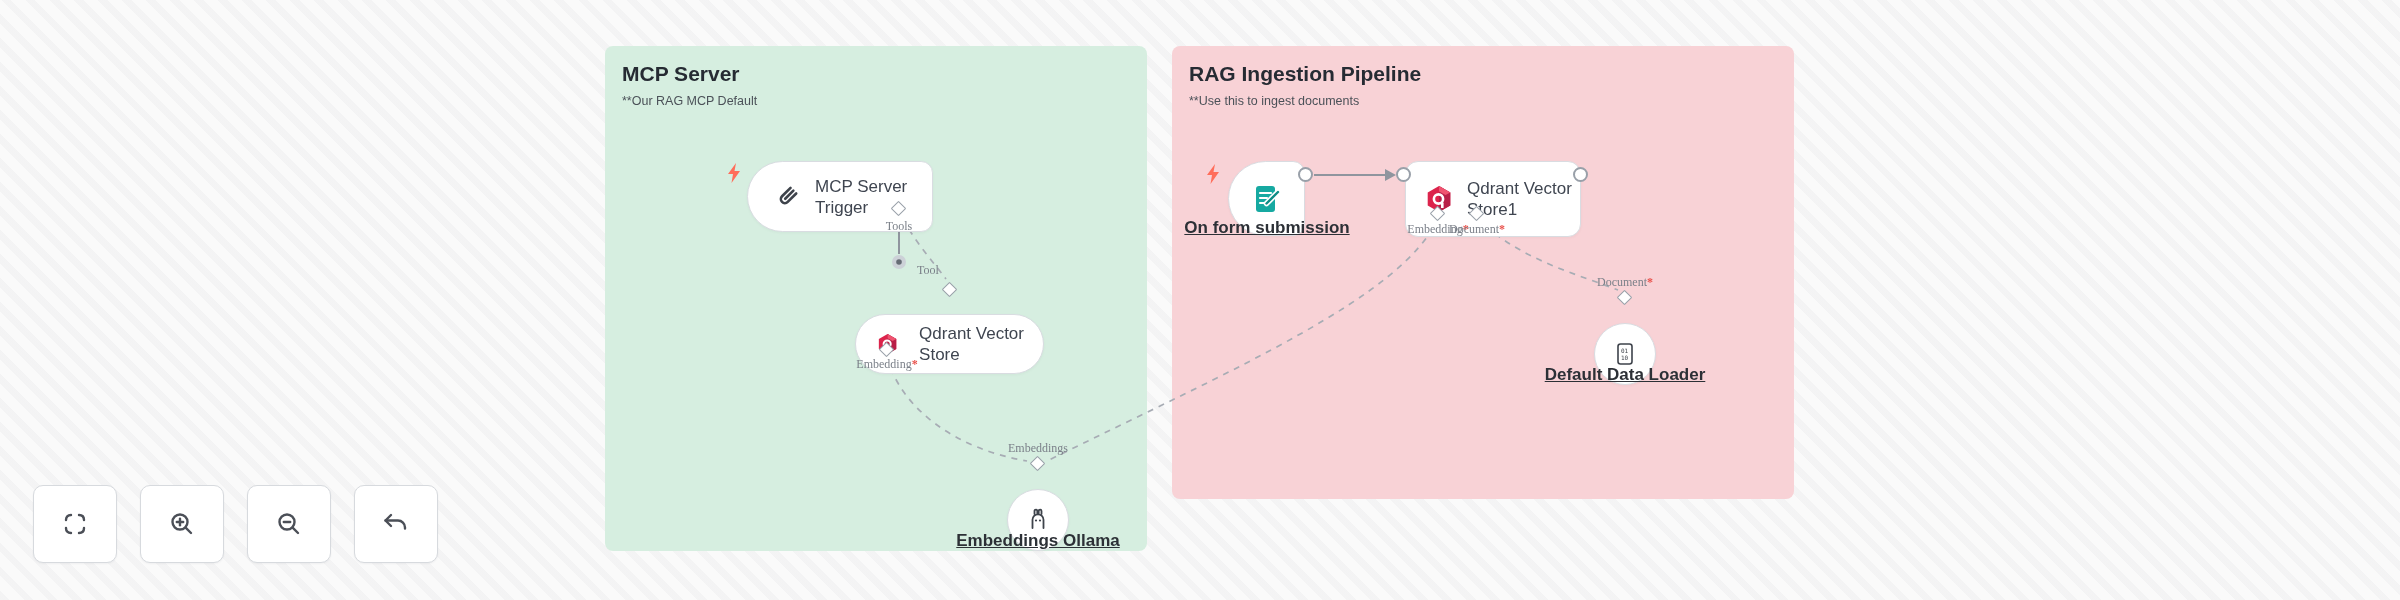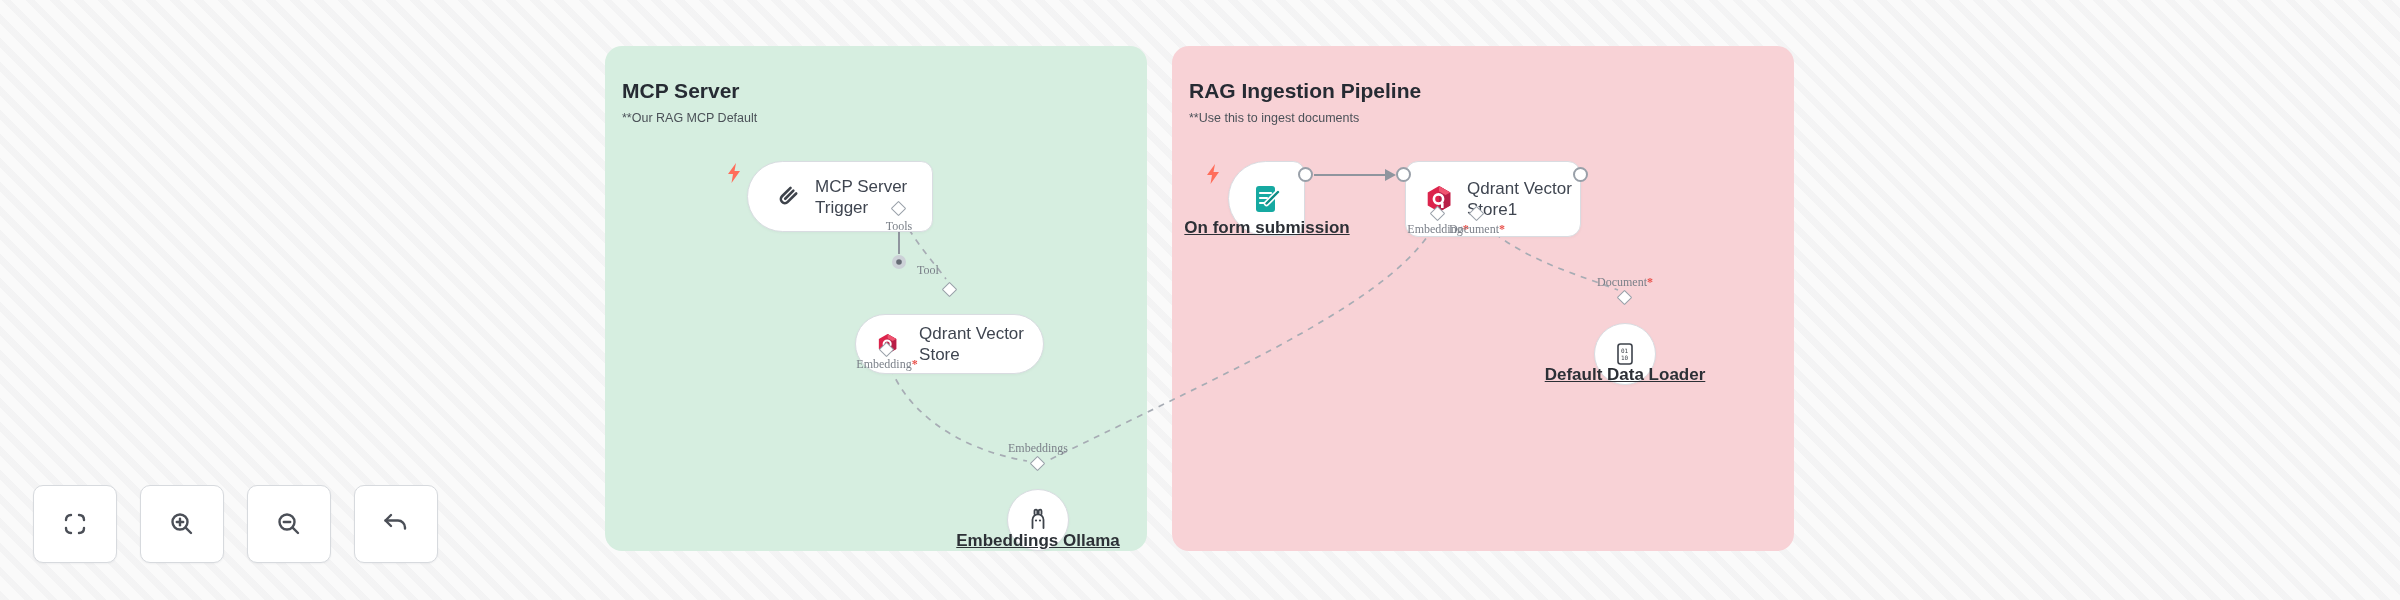--- a/index.html
+++ b/index.html
@@ -34,21 +34,21 @@
     -webkit-font-smoothing:antialiased;
   }
   #canvas{
     position:relative;width:2400px;height:600px;
     background-color:var(--canvas-bg);
     background-image:repeating-linear-gradient(45deg,
       var(--stripe) 0px, var(--stripe) 7px,
       rgba(255,255,255,0) 7px, rgba(255,255,255,0) 17px);
   }
   .sticky{
-    position:absolute;border-radius:17px;z-index:1;padding:32px 17px;
+    position:absolute;border-radius:8px;z-index:1;padding:15px 17px;
   }
   .sticky-title{font-size:21px;font-weight:700;color:var(--sticky-title);line-height:26px;}
   .sticky-subtitle{font-size:12.5px;font-weight:400;color:var(--sticky-subtitle);margin-top:7px;}
   #edges{position:absolute;left:0;top:0;z-index:2;}
   #edges path.dashed{fill:none;stroke:var(--line-dashed);stroke-width:1.7;stroke-dasharray:6 6;}
   #edges path.solid{fill:none;stroke:var(--line-solid);stroke-width:2;}
   #edges .arrowhead{fill:var(--line-solid);}
   .node{
     position:absolute;background:var(--node-bg);border:1.6px solid var(--node-border);
     z-index:3;display:flex;align-items:center;
@@ -85,21 +85,21 @@
 </style>
 </head>
 <body>
 
 <div id="canvas">
 
   <div class="sticky" style="left:605px;top:46px;width:542px;height:505px;background:var(--sticky-green);">
     <div class="sticky-title">MCP Server</div>
     <div class="sticky-subtitle">**Our RAG MCP Default</div>
   </div>
-  <div class="sticky" style="left:1172px;top:46px;width:622px;height:505px;background:var(--sticky-pink);">
+  <div class="sticky" style="left:1172px;top:46px;width:622px;height:453px;background:var(--sticky-pink);">
     <div class="sticky-title">RAG Ingestion Pipeline</div>
     <div class="sticky-subtitle">**Use this to ingest documents</div>
   </div>
 
   <svg id="edges" width="2400" height="600" viewBox="0 0 2400 600">
     <path class="solid" d="M899 216 L899 254"></path>
     <circle cx="899" cy="262" r="7" fill="#ccd1d7"></circle>
     <circle cx="899" cy="262" r="2.8" fill="#666c75"></circle>
     <path class="dashed" d="M903 219 C 916 243, 934 263, 946 279"></path>
     <path class="dashed" d="M887 357 C 901 409, 956 449, 1027 461"></path>

